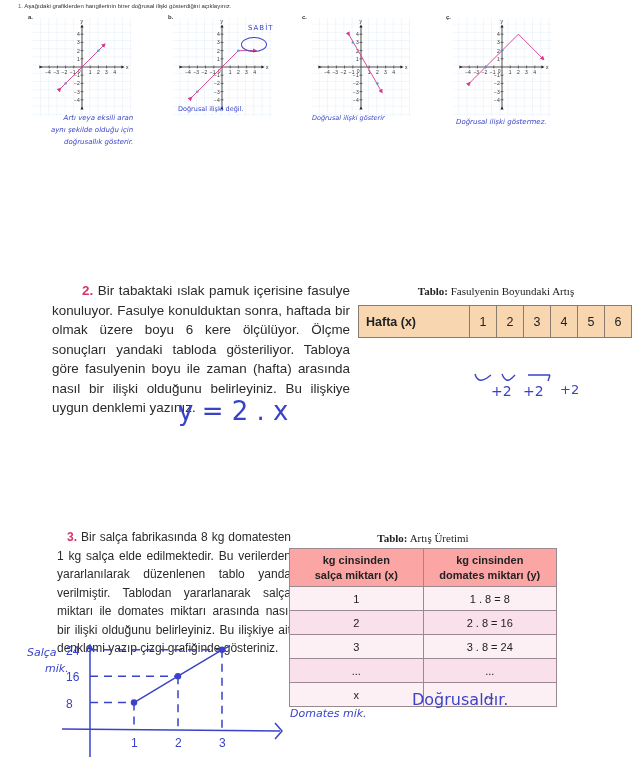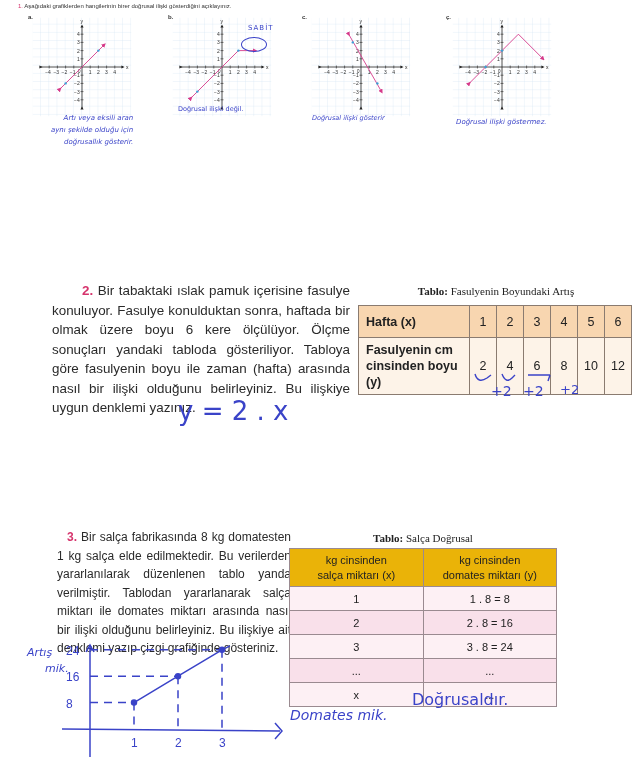--- a/index.html
+++ b/index.html
@@ -12,21 +12,21 @@
   .q-text{font-size:13.4px;line-height:19.5px;text-align:justify;color:#2a2a2a;margin-left:15px;}
   .q-text .num{color:#d6336c;font-weight:bold;}
   .cap{font-size:11px;color:#222;text-align:center;font-family:Liberation Serif, serif;}
   .cap b{font-weight:bold;}
   table{border-collapse:collapse;}
   .t2 td{border:1px solid #8a7b70;font-size:12.5px;text-align:center;}
   .t2 .h{background:#f8d6b0;}
   .t2 .b{background:#fdf3e8;}
   .t2 .rowlabel{text-align:left;font-weight:bold;padding:4px 7px;}
   .t3 td{border:1px solid #9a8a90;font-size:11px;text-align:center;height:21px;}
-  .t3 .h td{background:#eab308;font-weight:normal;height:35px;line-height:15px;}
+  .t3 .h td{background:#fca5a5;font-weight:bold;height:35px;line-height:15px;}
   .t3 .odd td{background:#fdf0f4;}
   .t3 .even td{background:#f9e0ea;}
   svg text{font-family:"Liberation Sans",sans-serif;}
 </style>
 </head>
 <body>
 
 <div class="abs q1-title">
   <span class="num">1.</span>
   <span>Aşağıdaki grafiklerden hangilerinin birer doğrusal ilişki gösterdiğini açıklayınız.</span>
@@ -249,50 +249,38 @@
   <tbody>
       <tr class="h" style="height:32px;">
     <td class="rowlabel h">Hafta (x)</td>
     <td class="h" style="width:24px;">1</td>
     <td class="h" style="width:24px;">2</td>
     <td class="h" style="width:24px;">3</td>
     <td class="h" style="width:24px;">4</td>
     <td class="h" style="width:24px;">5</td>
     <td class="h" style="width:24px;">6</td>
   </tr>
-  <tr class="b" style="height:44px;">
-    <td class="rowlabel b" style="line-height:16px;">
-      <div>Fasulyenin cm</div>
-      <div>cinsinden boyu (y)</div>
-    </td>
-    <td class="b">2</td>
-    <td class="b">4</td>
-    <td class="b">6</td>
-    <td class="b">8</td>
-    <td class="b">10</td>
-    <td class="b">12</td>
-  </tr>
 </tbody>
   </table>
 <svg class="abs" style="left:470px;top:372px;" width="110" height="14">
   <path d="M5 2 Q8 12 17 6 M17 6 l4 -3" stroke="#3a43c8" fill="none" stroke-width="1.4"></path>
   <path d="M32 2 Q36 12 42 6 M42 6 l3 -3" stroke="#3a43c8" fill="none" stroke-width="1.4"></path>
   <path d="M58 3 L80 3 M80 3 l-2 6" stroke="#3a43c8" fill="none" stroke-width="1.4"></path>
 </svg>
 <div class="abs hand" style="left:491px;top:383px;font-size:14px;font-style:normal;">+2</div>
 <div class="abs hand" style="left:523px;top:383px;font-size:14px;font-style:normal;">+2</div>
 <div class="abs hand" style="left:560px;top:382px;font-size:13px;font-style:normal;">+2</div>
 
 <div class="abs q-text" style="left:42px;top:528px;width:234px;font-size:12px;line-height:18.5px;">
   <span style="display:inline-block;width:10px;"></span><span class="num">3.</span>
   <span>Bir salça fabrikasında 8 kg domatesten 1 kg salça elde edilmektedir. Bu verilerden yararlanılarak düzenlenen tablo yanda verilmiştir. Tablodan yararlanarak salça miktarı ile domates miktarı arasında nasıl bir ilişki olduğunu belirleyiniz. Bu ilişkiye ait denklemi yazıp çizgi grafiğinde gösteriniz.</span>
 </div>
 
 <div class="abs cap" style="left:288px;top:532px;width:270px;">
-  <b>Tablo:</b><span> Salça Doğrusal</span>
+  <b>Tablo:</b><span> Artış Üretimi</span>
 </div>
 <table class="abs t3" style="left:289px;top:548px;width:268px;">
   <tbody>
       <tr class="h">
     <td style="width:50%;">
       <div>kg cinsinden</div>
       <div>salça miktarı (x)</div>
     </td>
     <td>
       <div>kg cinsinden</div>
@@ -340,17 +328,17 @@
       <text x="66" y="41.2" font-size="12" fill="#3a43c8" stroke="none">16</text>
       <line x1="90" y1="9.800000000000011" x2="222" y2="9.800000000000011" stroke-dasharray="8 6"></line>
       <line x1="222" y1="9.800000000000011" x2="222" y2="89" stroke-dasharray="8 6"></line>
       <circle cx="222" cy="9.800000000000011" r="2.5" fill="#3a43c8"></circle>
       <text x="219" y="107" font-size="12" fill="#3a43c8" stroke="none">3</text>
       <text x="66" y="14.800000000000011" font-size="12" fill="#3a43c8" stroke="none">24</text>
       <polyline points="134,62.6 178,36.2 222,9.800000000000011 230,5.800000000000011"></polyline>
     </g>
 </svg>
 <div class="abs hand" style="left:27px;top:645px;font-size:11px;line-height:16px;">
-  <div>Artış</div>
+  <div>Salça</div>
   <div style="padding-left:18px;">mik.</div>
 </div>
-<div class="abs hand" style="left:290px;top:707px;font-size:14px;">Domates mik.</div>
+<div class="abs hand" style="left:290px;top:707px;font-size:11px;">Domates mik.</div>
 <div class="abs hand" style="left:412px;top:690px;font-size:16px;font-style:normal;text-align:center;">Doğrusaldır.</div>
 
 </body></html>

